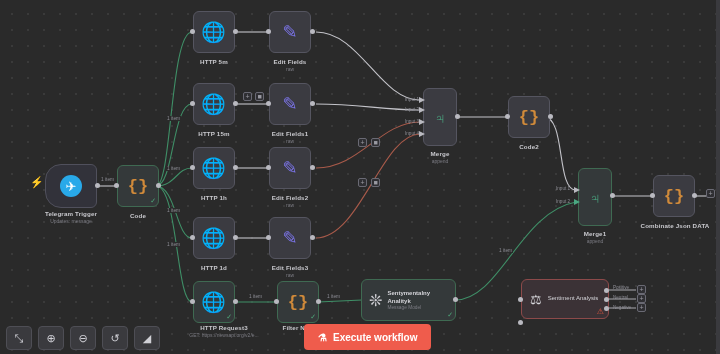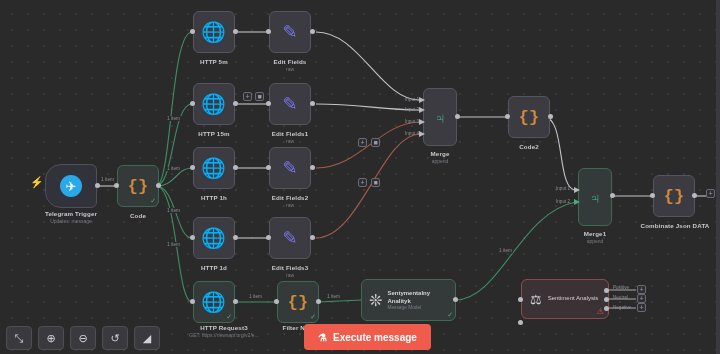--- a/index.html
+++ b/index.html
@@ -354,17 +354,17 @@
   <div id="toolbar">
     <div class="tb-btn">⤡</div>
     <div class="tb-btn">⊕</div>
     <div class="tb-btn">⊖</div>
     <div class="tb-btn">↺</div>
     <div class="tb-btn">◢</div>
   </div>
 
   <button id="execute-btn">
     <span>⚗</span>
-    <span>Execute message</span>
+    <span>Execute workflow</span>
   </button>
 
   <div id="right-edge"></div>
 </div>
 
 </body></html>

